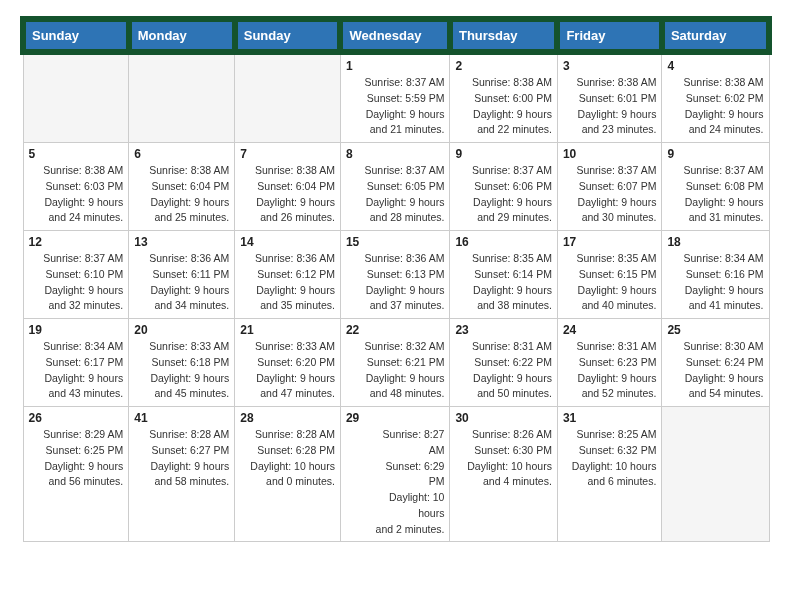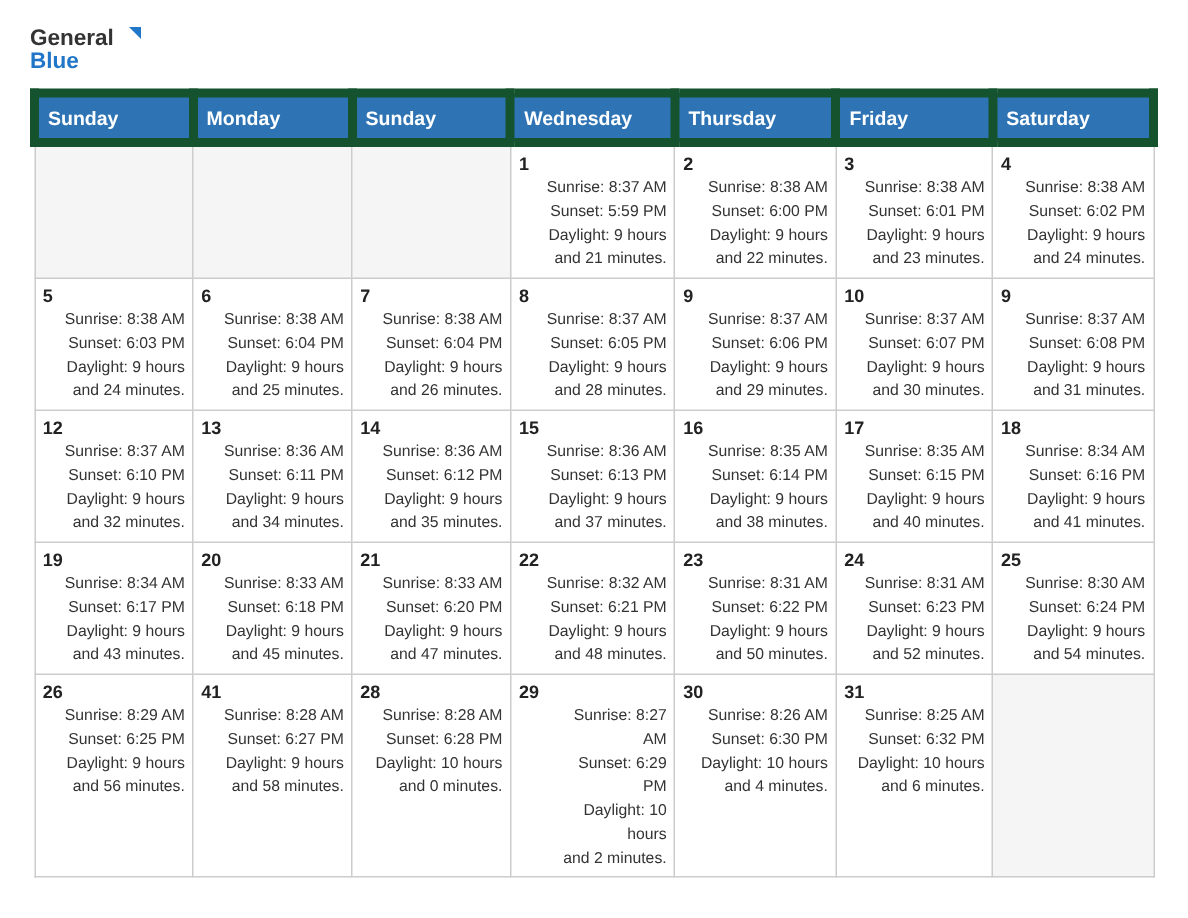--- a/index.html
+++ b/index.html
@@ -79,37 +79,20 @@
       text-align: right;
     }
     tr.week-row td {
       height: 85px;
     }
   </style>
 </head>
 <body>
 
 <div class="container">
-  <div class="header">
-    <div class="logo">
-    <div style="display:flex;flex-direction:column;align-items:flex-start">
-      <div style="display:flex;align-items:center;gap:0px">
-        <div style="font-size:15px;font-weight:bold;color:#333;font-family:Arial">General</div>
-        <svg width="18" height="18" viewBox="0 0 18 18" style="margin-left:2px">
-          <polygon points="8,2 16,2 16,10" fill="#2176c8"></polygon>
-        </svg>
-      </div>
-      <div style="font-size:15px;font-weight:bold;color:#2176c8;font-family:Arial;margin-top:-2px">Blue</div>
-    </div>
-  </div>
-    <div class="title-block">
-      <div class="month-title"></div>
-      <div class="location"></div>
-    </div>
-  </div>
 
   <table class="calendar">
     <thead>
       <tr>
       <th>Sunday</th>
           <th>Monday</th>
           <th>Sunday</th>
           <th>Wednesday</th>
           <th>Thursday</th>
           <th>Friday</th>

